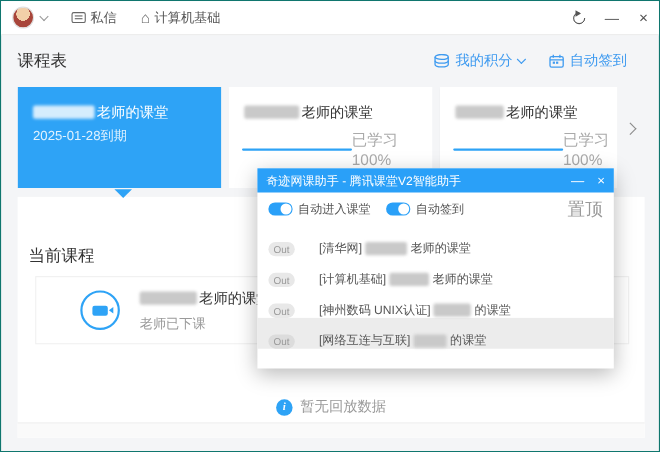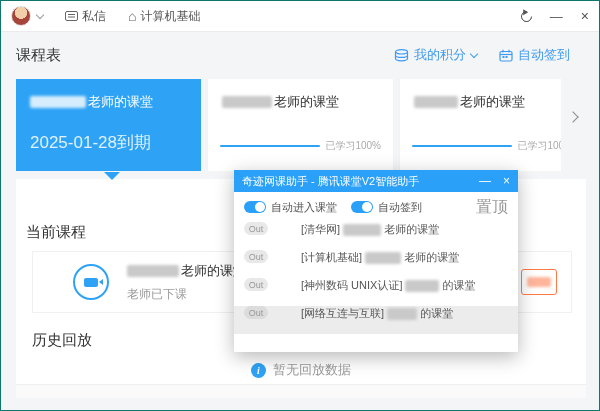--- a/index.html
+++ b/index.html
@@ -26,24 +26,24 @@
   .ph-right { margin-left:auto; display:flex; align-items:center; gap:22px; }
   .link-blue { display:flex; align-items:center; gap:5px; color:#3f9bf0; font-size:13px; cursor:default; }
   .chev-down-blue { width:6px; height:6px; border-right:1.5px solid #3f9bf0; border-bottom:1.5px solid #3f9bf0; transform:rotate(45deg); margin-top:-3px; }
 
   
   .cards-row { position:absolute; top:78px; left:15px; width:545px; height:92px; display:flex; gap:7px; overflow:hidden; }
   .card { width:185px; min-width:185px; height:92px; background:#ffffff; padding:14px 12px 10px 14px; position:relative; box-shadow:0 1px 2px rgba(0,0,0,.04); }
   .card.active { background:#2ea3f6; }
   .card-title { font-size:13px; color:#333; display:flex; align-items:center; gap:2px; }
   .card.active .card-title { color:#ffffff; }
-  .card-expiry { margin-top:20px; font-size:17px; color:rgba(255,255,255,.85); }
+  .card-expiry { margin-top:4px; font-size:12px; color:rgba(255,255,255,.85); }
   .card-progress { position:absolute; left:12px; right:12px; bottom:18px; display:flex; align-items:center; }
   .progress-line { height:2px; background:#2ea3f6; border-radius:1px; flex:0 0 62%; }
-  .progress-label { margin-left:auto; font-size:10px; color:#aaa; }
+  .progress-label { margin-left:auto; font-size:14px; color:#aaa; }
   .cards-arrow { position:absolute; top:112px; right:22px; width:8px; height:8px; border-right:1.6px solid #8a8a8a; border-top:1.6px solid #8a8a8a; transform:rotate(45deg); }
 
   
   .panel { position:absolute; top:178px; left:15px; width:570px; height:219px; background:#ffffff; }
   .card-pointer { position:absolute; top:-7px; left:88px; width:0; height:0; border-left:8px solid transparent; border-right:8px solid transparent; border-top:8px solid #2ea3f6; }
   .class-line { position:absolute; top:14px; left:16px; font-size:13px; color:#777; }
   .section-heading { font-size:15px; color:#333; }
   .cur-heading { position:absolute; top:44px; left:10px; }
   .course-box { position:absolute; top:72px; left:16px; right:14px; height:62px; border:1px solid #f0f0f0; background:#fff; display:flex; align-items:center; padding:0 14px; }
   .cam-circle { width:36px; height:36px; border:2px solid #2ea3f6; border-radius:50%; display:flex; align-items:center; justify-content:center; margin-left:26px; }
@@ -58,33 +58,33 @@
   .info-circle { width:15px; height:15px; border-radius:50%; background:#2ea3f6; color:#fff; font-size:10px; font-style:italic; font-weight:bold; display:flex; align-items:center; justify-content:center; font-family:"Liberation Serif",serif; }
   .empty-text { font-size:13px; color:#9a9a9a; }
   .bottom-strip { position:absolute; left:0; right:0; bottom:0; height:14px; background:#fafafa; border-top:1px solid #efefef; }
 
   
   .mosaic { display:inline-block; height:12px; border-radius:2px; background:#c9c9c9; filter:blur(1.5px); vertical-align:middle; }
   .mosaic.on-blue { background:rgba(255,255,255,.8); }
   .mosaic.orange { background:#ffb59a; height:10px; }
 
   
-  .dialog { position:absolute; left:233px; top:169px; width:284px; height:182px; background:#ffffff; box-shadow:0 5px 18px rgba(0,0,0,.28); z-index:10; }
+  .dialog { position:absolute; left:233px; top:152px; width:324px; height:182px; background:#ffffff; box-shadow:0 5px 18px rgba(0,0,0,.28); z-index:10; }
   .dlg-titlebar { height:22px; background:#2aa0f8; display:flex; align-items:center; padding:0 8px; }
   .dlg-title { color:#ffffff; font-size:11px; white-space:nowrap; overflow:hidden; }
   .dlg-controls { margin-left:auto; display:flex; align-items:center; gap:12px; }
   .dlg-min, .dlg-close { color:#ffffff; font-size:12px; line-height:1; cursor:default; }
   .dlg-body { padding:0; }
   .toggle-row { height:30px; display:flex; align-items:center; padding:0 10px; gap:14px; }
   .toggle-group { display:flex; align-items:center; gap:5px; }
   .toggle { width:22px; height:12px; border-radius:6px; background:#2aa0f8; position:relative; }
   .toggle::after { content:""; position:absolute; right:1px; top:1px; width:10px; height:10px; border-radius:50%; background:#ffffff; }
   .toggle-label { font-size:11px; color:#555; }
   .pin-link { margin-left:auto; font-size:16px; color:#999; }
-  .dlg-item { height:28px; display:flex; align-items:flex-start; padding:0 10px; gap:21px; }
+  .dlg-item { height:28px; display:flex; align-items:flex-end; padding:0 10px; gap:10px; }
   .dlg-item.highlight { background:#ececec; }
   .out-badge { min-width:24px; height:13px; background:#e8e8e8; border-radius:7px; font-size:9px; color:#999; display:flex; align-items:center; justify-content:center; padding:0 4px; }
   .dlg-item.highlight .out-badge { background:#dcdcdc; }
   .item-text { font-size:11px; color:#555; display:flex; align-items:center; gap:3px; white-space:nowrap;padding-left:12px; }
 </style>
 </head>
 <body>
 
 <div class="window">
 
@@ -176,21 +176,20 @@
           <span class="mosaic" style="width:52px"></span>
           <span>老师的课堂</span>
         </div>
         <div class="course-status">老师已下课</div>
       </div>
       <div class="course-action">
         <span class="mosaic orange" style="width:24px"></span>
       </div>
     </div>
 
-    <div class="section-heading hist-heading">历史回放</div>
     <div class="empty-state">
       <span class="info-circle">i</span>
       <span class="empty-text">暂无回放数据</span>
     </div>
     <div class="bottom-strip"></div>
   </div>
 
   <div class="dialog">
     <div class="dlg-titlebar">
       <span class="dlg-title">奇迹网课助手 - 腾讯课堂V2智能助手</span>

